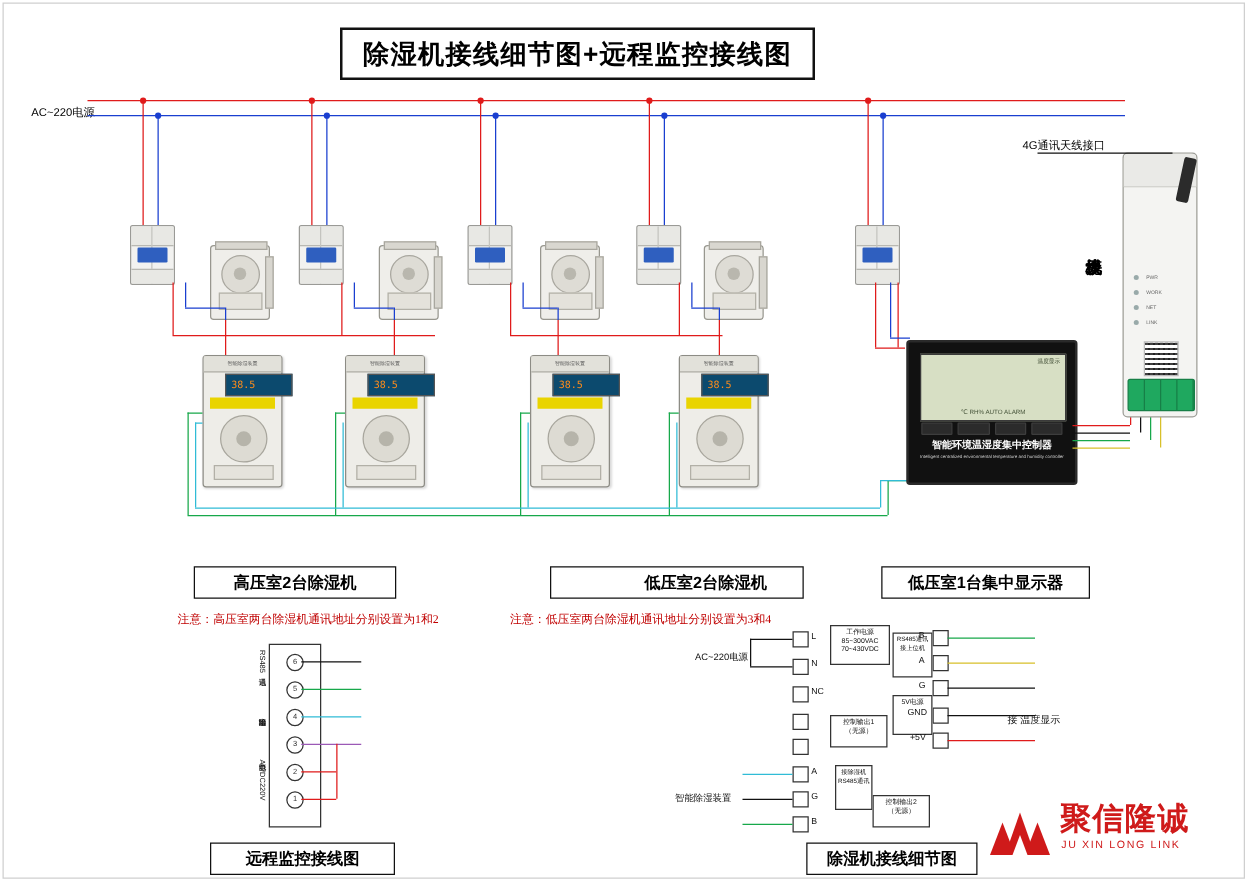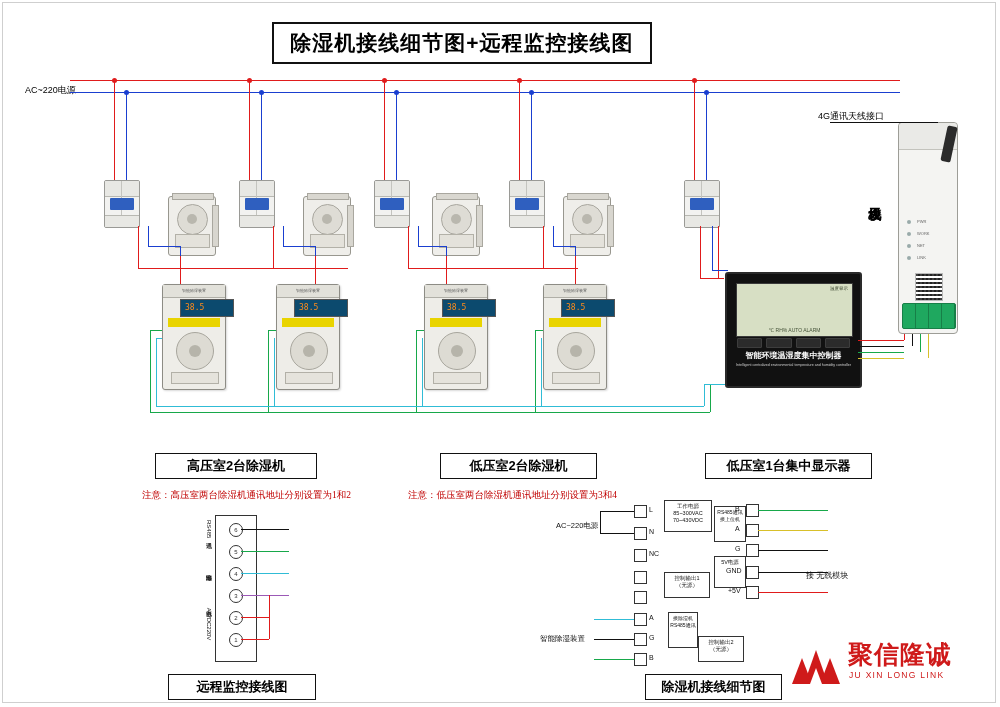--- a/index.html
+++ b/index.html
@@ -320,21 +320,21 @@
 <div class="antenna"></div>
 <div class="wire h black" style="left:830px;top:122px;width:108px;"></div>
 <div class="lbl" style="left:818px;top:110px;">4G通讯天线接口</div>
 <div class="vlabel">
   <span style="writing-mode:vertical-rl;">无线模块</span>
 </div>
 
 <div class="cap-box" style="left:155px;top:453px;width:160px;height:24px;">
   <span>高压室2台除湿机</span>
 </div>
-<div class="cap-box" style="left:440px;top:453px;width:155px;height:24px;">
+<div class="cap-box" style="left:440px;top:453px;width:155px;height:24px;padding-left:46px;">
   <span>低压室2台除湿机</span>
 </div>
 <div class="cap-box" style="left:705px;top:453px;width:165px;height:24px;">
   <span>低压室1台集中显示器</span>
 </div>
 
 <div class="lbl lbl-red" style="left:142px;top:489px;">注意：高压室两台除湿机通讯地址分别设置为1和2</div>
 <div class="lbl lbl-red" style="left:408px;top:489px;">注意：低压室两台除湿机通讯地址分别设置为3和4</div>
 
 <div class="term-frame" style="left:215px;top:515px;width:40px;height:145px;"></div>
@@ -414,21 +414,21 @@
 <div class="wire h black" style="left:758px;top:550px;width:70px;"></div>
 
 <div class="boxnote" style="left:714px;top:556px;width:28px;height:26px;font-size:5.5px;">5V电源</div>
 <div class="sq" style="left:746px;top:566px;"></div>
 <div class="tinylbl" style="left:726px;top:567px;">GND</div>
 <div class="sq" style="left:746px;top:586px;"></div>
 <div class="tinylbl" style="left:728px;top:587px;">+5V</div>
 <div class="wire h black" style="left:758px;top:572px;width:70px;"></div>
 <div class="wire h red" style="left:758px;top:592px;width:70px;"></div>
 
-<div class="tinylbl" style="left:806px;top:570px;font-size:8px;">接 无线模块</div>
+<div class="tinylbl" style="left:806px;top:570px;font-size:8px;">接 温度显示</div>
 
 <div class="cap-box" style="left:645px;top:674px;width:135px;height:24px;">
   <span>除湿机接线细节图</span>
 </div>
 
 <div class="logo">
   <svg class="mark" viewBox="0 0 52 46">
     <polygon points="14,44 26,10 38,44" fill="#cf1a1a"></polygon>
     <polygon points="2,44 12,18 22,44" fill="#cf1a1a"></polygon>
     <polygon points="30,44 40,18 50,44" fill="#cf1a1a"></polygon>

